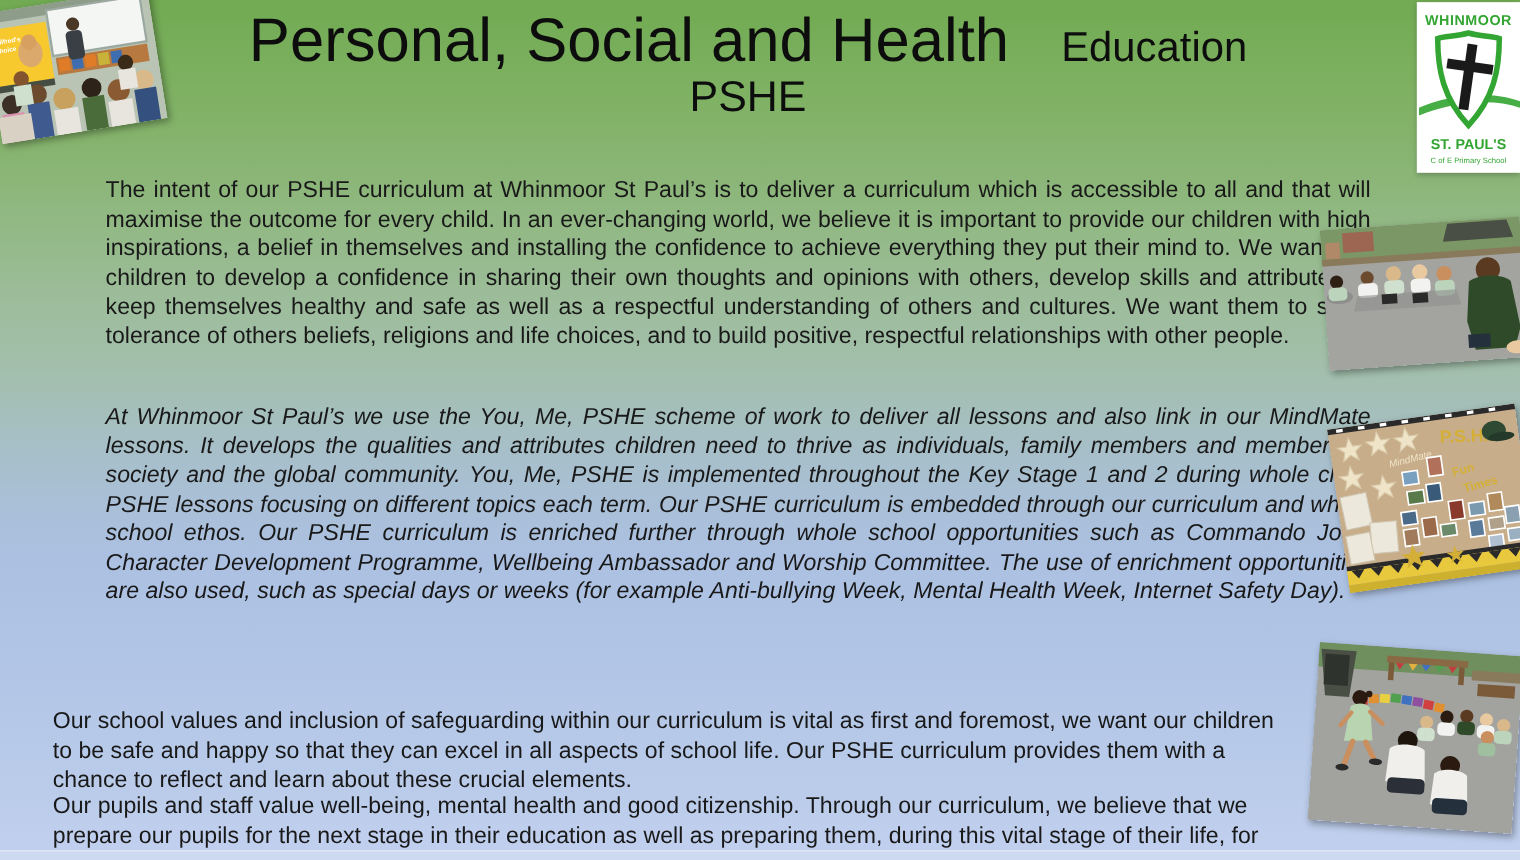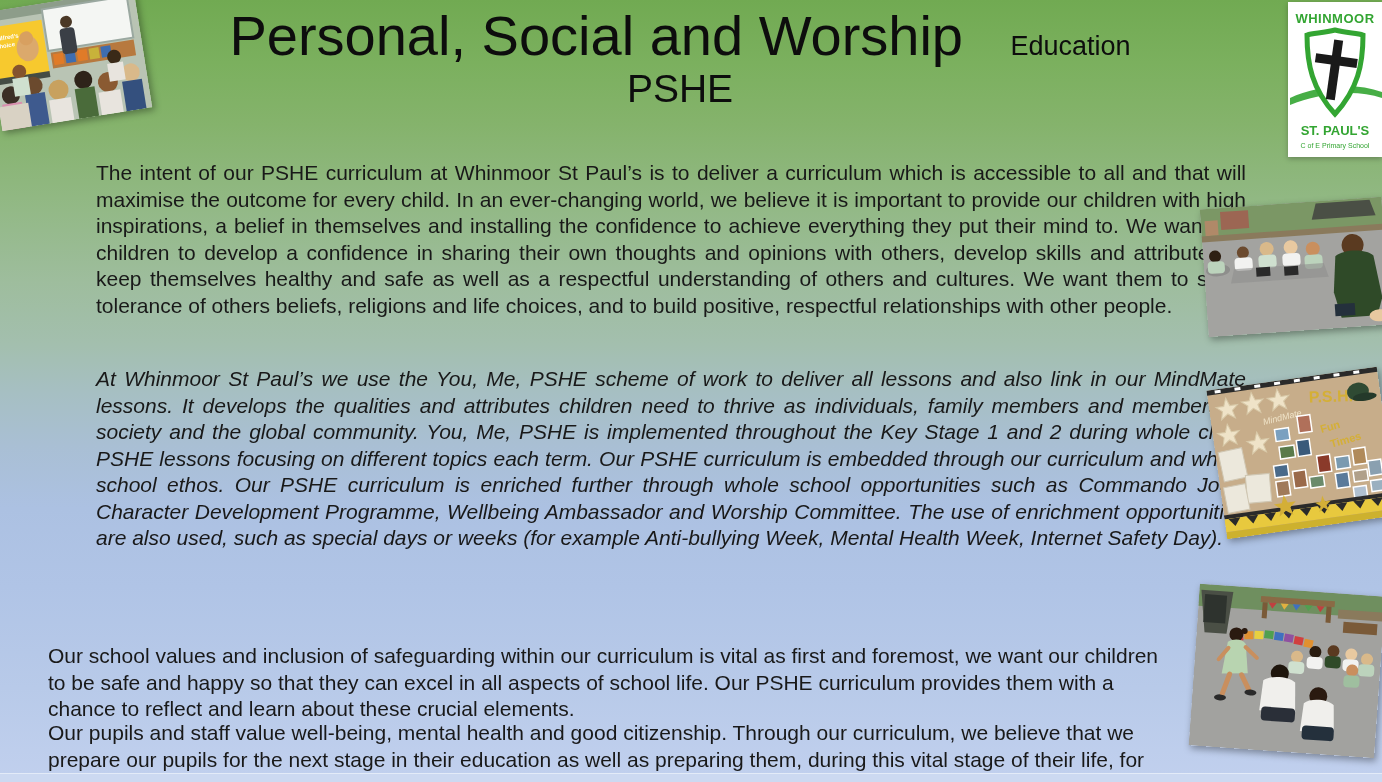--- a/index.html
+++ b/index.html
@@ -11,21 +11,21 @@
     background:linear-gradient(180deg,
       #71aa52 0%, #7bb05e 8%, #85b36c 16%, #93b987 27%,
       #9ebd9d 36%, #a3bfae 44%, #a6bfc2 50%, #a9bfd4 57%,
       #acc1e2 65%, #b0c4e6 75%, #b8cae9 88%, #c1d0ee 100%);
   }
   .title-block{
     position:absolute;top:6px;left:0;width:1360px;
     text-align:center;color:#0d0d0d;line-height:1.08;
   }
   .title-main{font-size:56px;letter-spacing:0px;}
-  .title-suffix{font-size:27px;margin-left:43px;}
+  .title-suffix{font-size:38px;margin-left:43px;}
   .title-acronym{font-size:39px;margin-top:2px;}
   .para{
     position:absolute;left:48px;
     font-size:21px;line-height:26.5px;color:#191919;
   }
   .para.justified{text-align:justify;margin-left:48px;}
   #para-intent{top:139px;width:1150px;}
   #para-scheme{top:345px;width:1150px;font-style:italic;}
   #para-values{top:607px;width:1118px;margin-top:36px;}
   #para-wellbeing{top:699px;width:1118px;}
@@ -45,21 +45,21 @@
     background:#ccd9f1;border-top:1px solid #e3ebf8;
   }
 </style>
 </head>
 <body>
 
 <div class="stage">
 
   <div class="title-block">
     <div>
-      <span class="title-main">Personal, Social and Worship</span>
+      <span class="title-main">Personal, Social and Health</span>
       <span class="title-main"> </span>
       <span class="title-suffix">Education</span>
     </div>
     <div class="title-acronym">PSHE</div>
   </div>
 
   <p class="para justified" id="para-intent">The intent of our PSHE curriculum at Whinmoor St Paul’s is to deliver a curriculum which is accessible to all and that will maximise the outcome for every child. In an ever-changing world, we believe it is important to provide our children with high inspirations, a belief in themselves and installing the confidence to achieve everything they put their mind to. We want our children to develop a confidence in sharing their own thoughts and opinions with others, develop skills and attributes to keep themselves healthy and safe as well as a respectful understanding of others and cultures. We want them to show tolerance of others beliefs, religions and life choices, and to build positive, respectful relationships with other people.</p>
   <p class="para justified" id="para-scheme">At Whinmoor St Paul’s we use the You, Me, PSHE scheme of work to deliver all lessons and also link in our MindMate lessons. It develops the qualities and attributes children need to thrive as individuals, family members and members of society and the global community. You, Me, PSHE is implemented throughout the Key Stage 1 and 2 during whole class PSHE lessons focusing on different topics each term. Our PSHE curriculum is embedded through our curriculum and whole school ethos. Our PSHE curriculum is enriched further through whole school opportunities such as Commando Joe’s Character Development Programme, Wellbeing Ambassador and Worship Committee. The use of enrichment opportunities are also used, such as special days or weeks (for example Anti-bullying Week, Mental Health Week, Internet Safety Day).</p>
   <p class="para" id="para-values">Our school values and inclusion of safeguarding within our curriculum is vital as first and foremost, we want our children to be safe and happy so that they can excel in all aspects of school life. Our PSHE curriculum provides them with a chance to reflect and learn about these crucial elements.</p>
   <p class="para" id="para-wellbeing">Our pupils and staff value well-being, mental health and good citizenship. Through our curriculum, we believe that we prepare our pupils for the next stage in their education as well as preparing them, during this vital stage of their life, for the adult world.</p>

